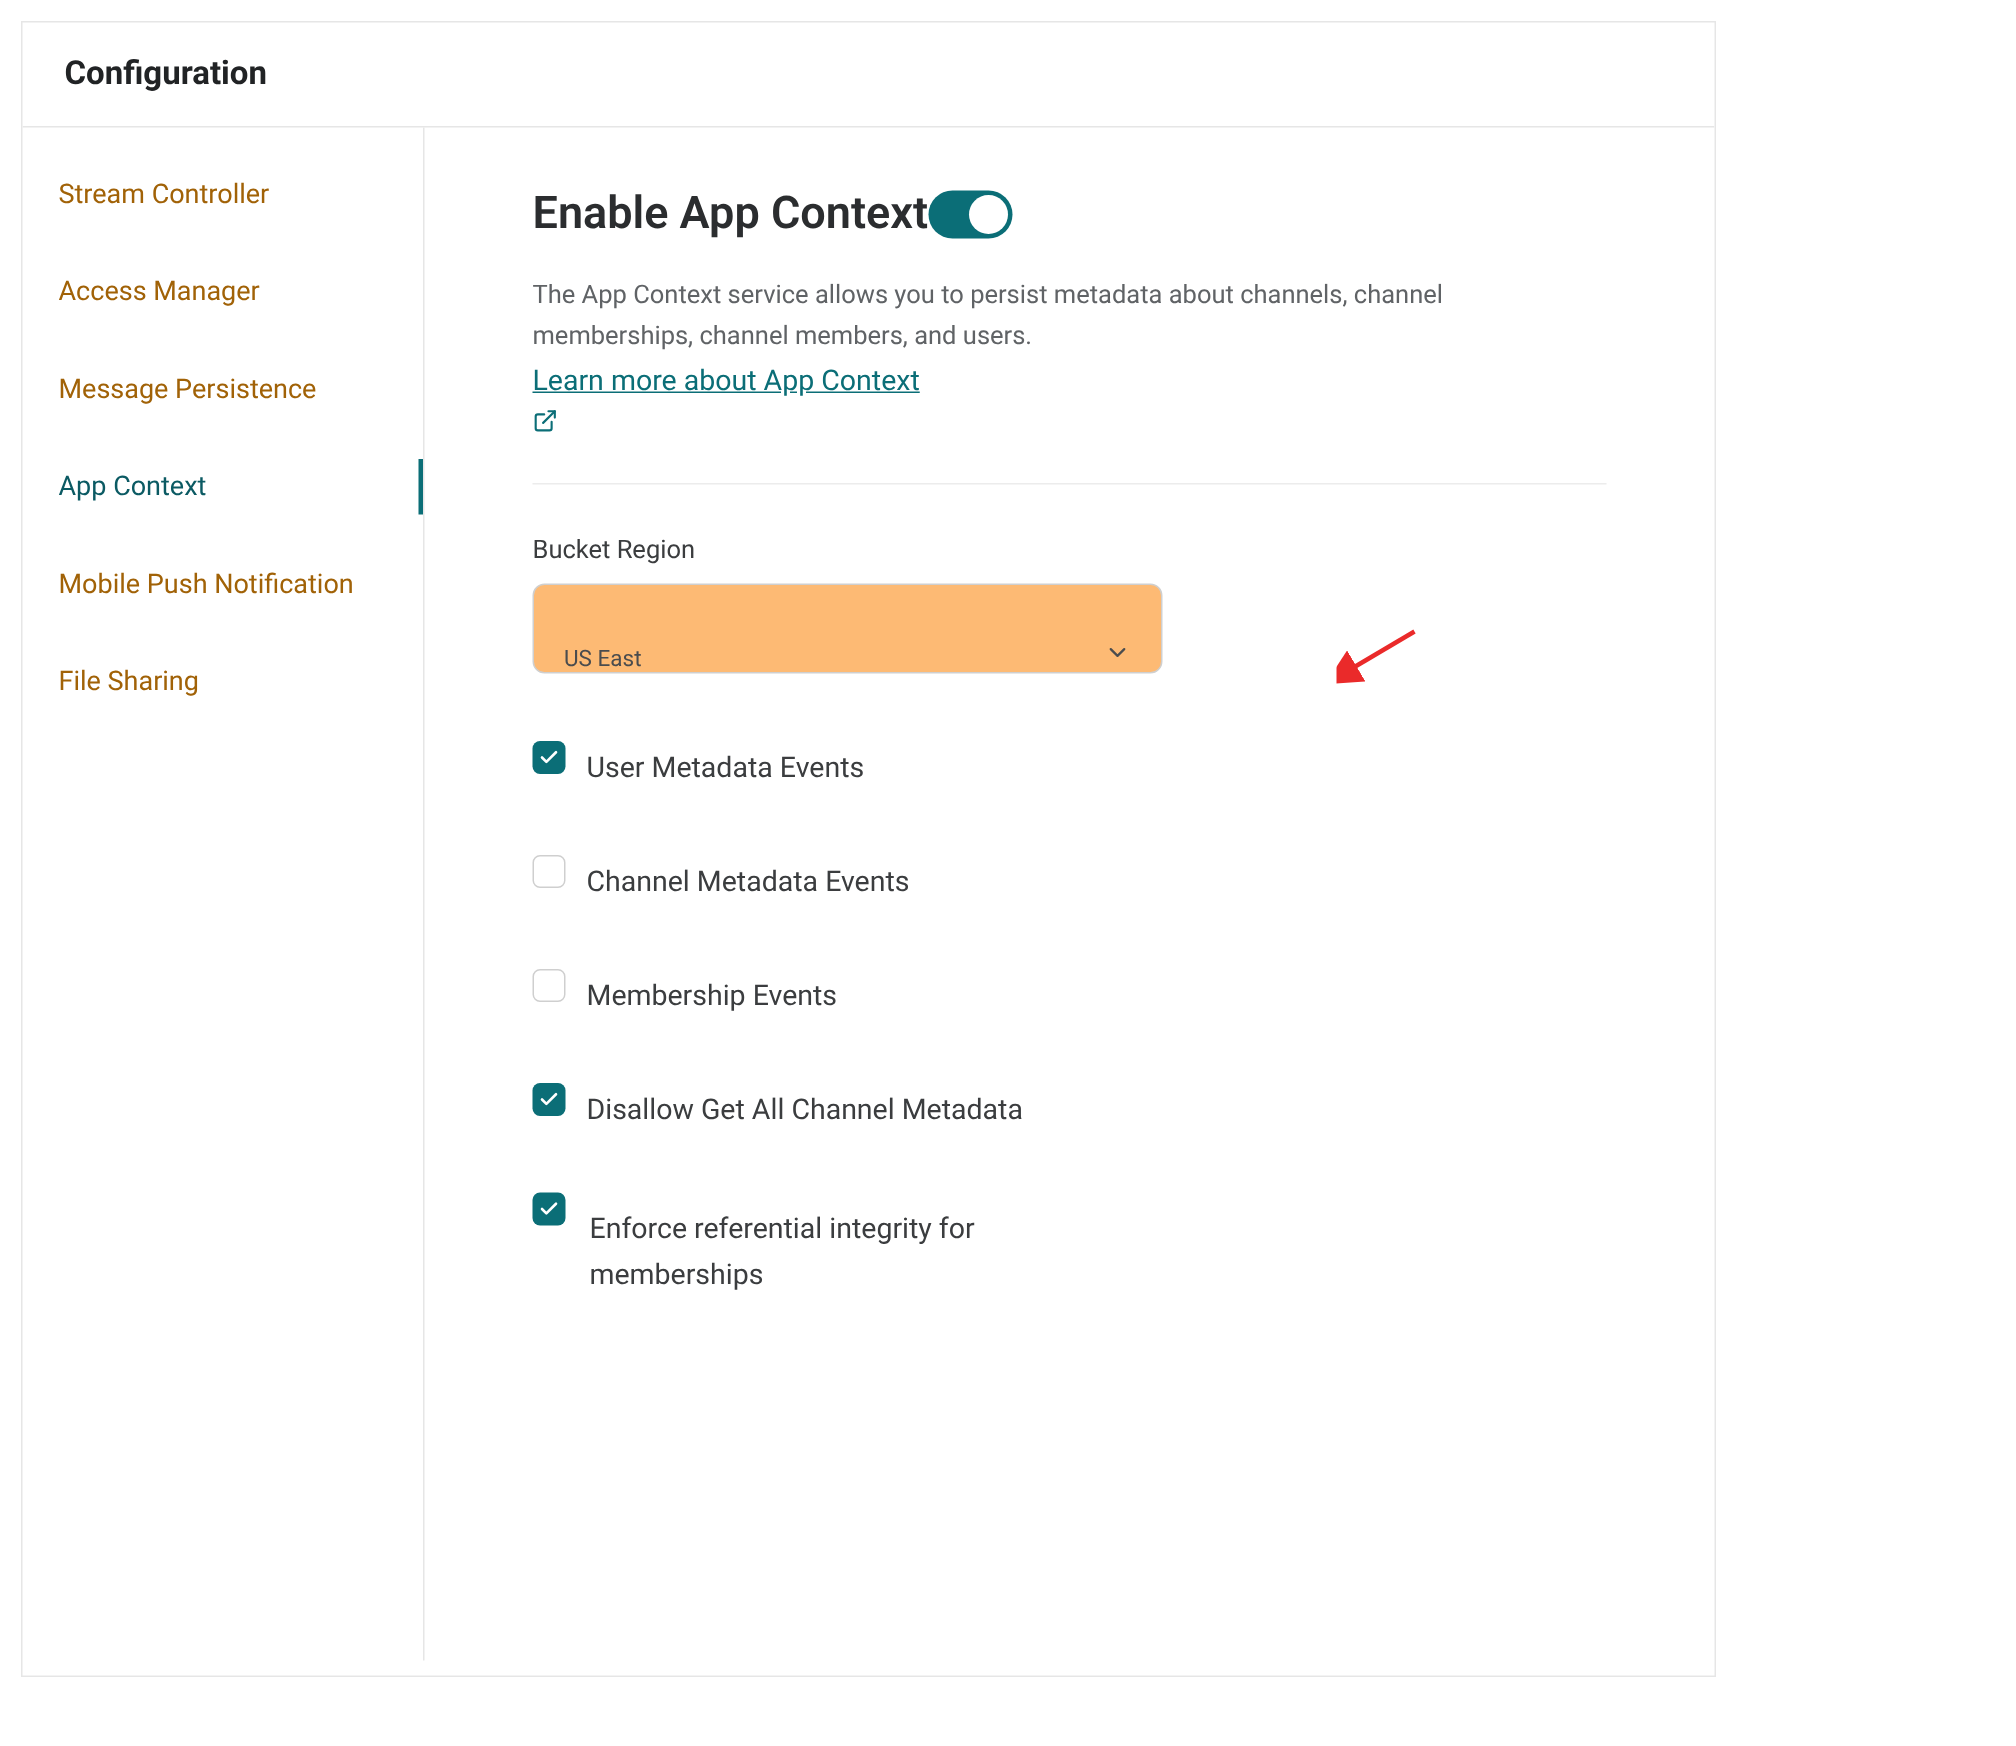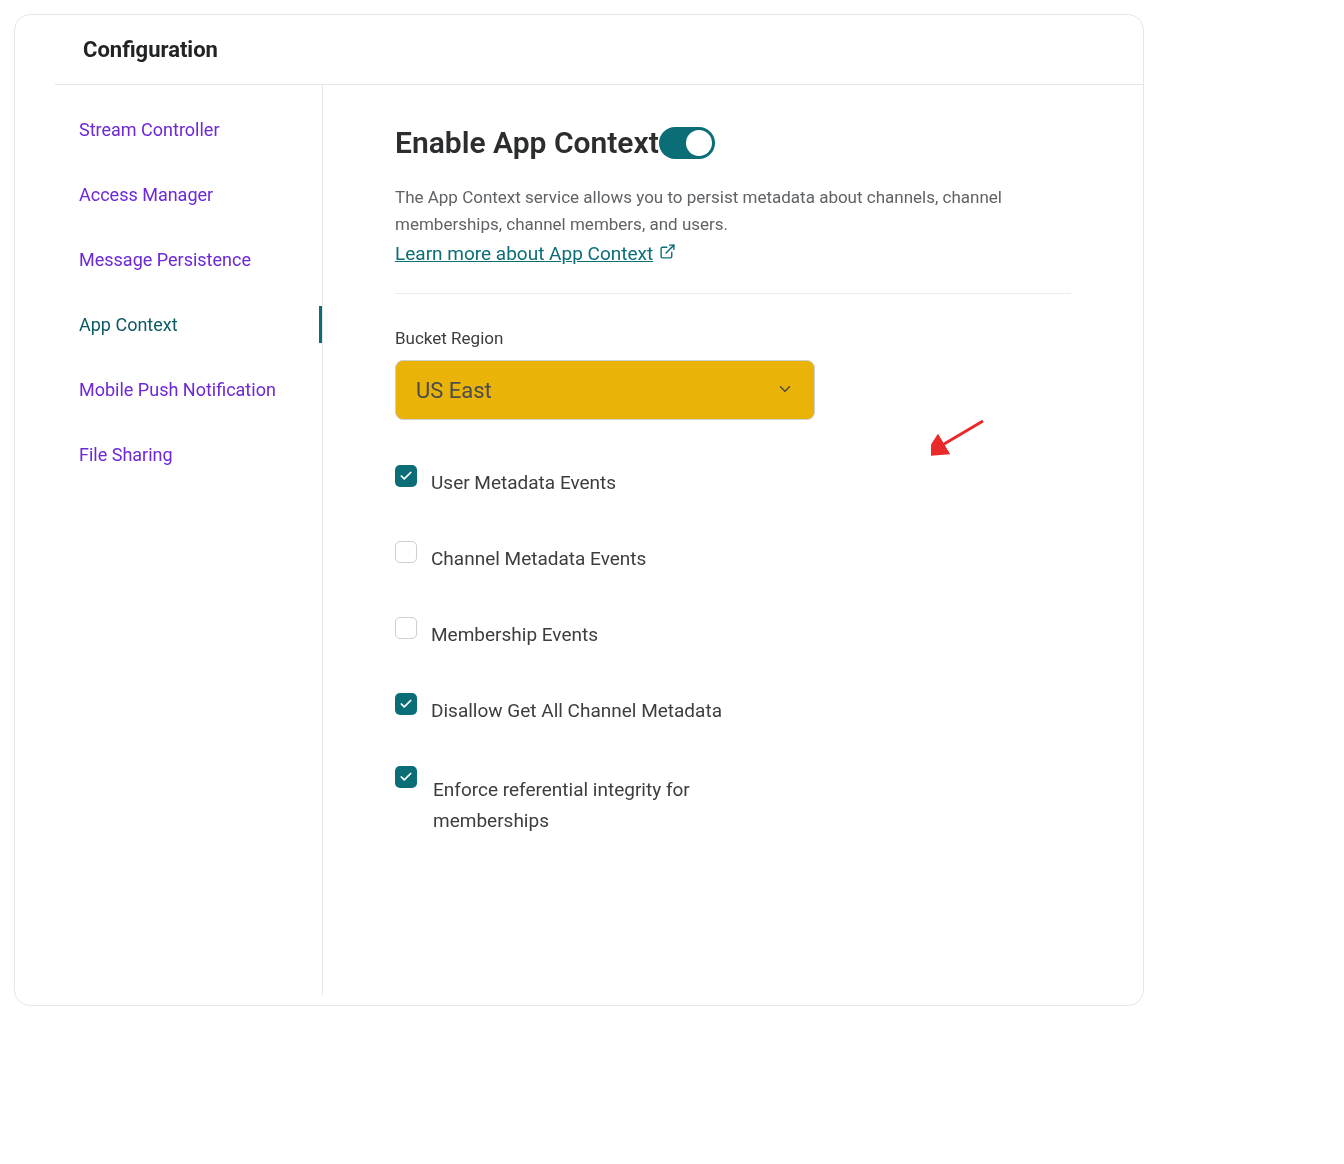--- a/index.html
+++ b/index.html
@@ -6,26 +6,25 @@
   body {
     font-family: -apple-system, BlinkMacSystemFont, "Segoe UI", Roboto, Helvetica, Arial, sans-serif;
     background: #fff;
     color: #2b2d2f;
     width: 1344px;
     height: 1164px;
     padding: 14px;
   }
   .panel {
     border: 1px solid #e6e6e6;
-    border-radius: 16px;
+    border-radius: 0;
     width: 1130px;
-    height: 992px;
+    height: 1104px;
     overflow: hidden;
     background: #fff;
-    padding-left: 40px;
   }
   .panel-header {
     padding: 22px 28px;
     border-bottom: 1px solid #e6e6e6;
   }
   .panel-header h2 {
     font-size: 22px;
     font-weight: 700;
     color: #212325;
   }
@@ -36,21 +35,21 @@
   .sidebar {
     width: 268px;
     border-right: 1px solid #e6e6e6;
     padding-top: 12px;
     flex-shrink: 0;
   }
   .sidebar-item {
     position: relative;
     padding: 22px 24px;
     font-size: 18px;
-    color: #6d28d9;
+    color: #a16207;
     cursor: pointer;
   }
   .sidebar-item.active {
     color: #0b5a63;
     font-weight: 400;
   }
   .sidebar-item.active::after {
     content: "";
     position: absolute;
     right: 0;
@@ -101,44 +100,45 @@
   }
   .learn-link {
     display: inline-flex;
     align-items: flex-start;
     gap: 6px;
     font-size: 19px;
     color: #0b6e77;
     text-decoration: underline;
     cursor: pointer;
     margin-bottom: 28px;
+    flex-direction: column;
   }
   .learn-link svg { stroke: #0b6e77; }
   hr.divider {
     border: none;
     border-top: 1px solid #ececec;
     margin-bottom: 34px;
   }
   .field-label {
     font-size: 17px;
     color: #3b3d3f;
     margin-bottom: 12px;
   }
   .select {
     display: flex;
-    align-items: center;
+    align-items: flex-end;
     justify-content: space-between;
     width: 420px;
     height: 60px;
     padding: 0 20px;
     border: 1px solid #cfcfcf;
     border-radius: 8px;
-    background: #eab308;
+    background: #fdba74;
     color: #4a4c4e;
-    font-size: 22px;
+    font-size: 15px;
     cursor: pointer;
     margin-bottom: 38px;
   }
   .select svg { stroke: #4a4c4e; }
   .checkbox-row {
     display: flex;
     align-items: center;
     gap: 14px;
     margin-bottom: 40px;
   }

